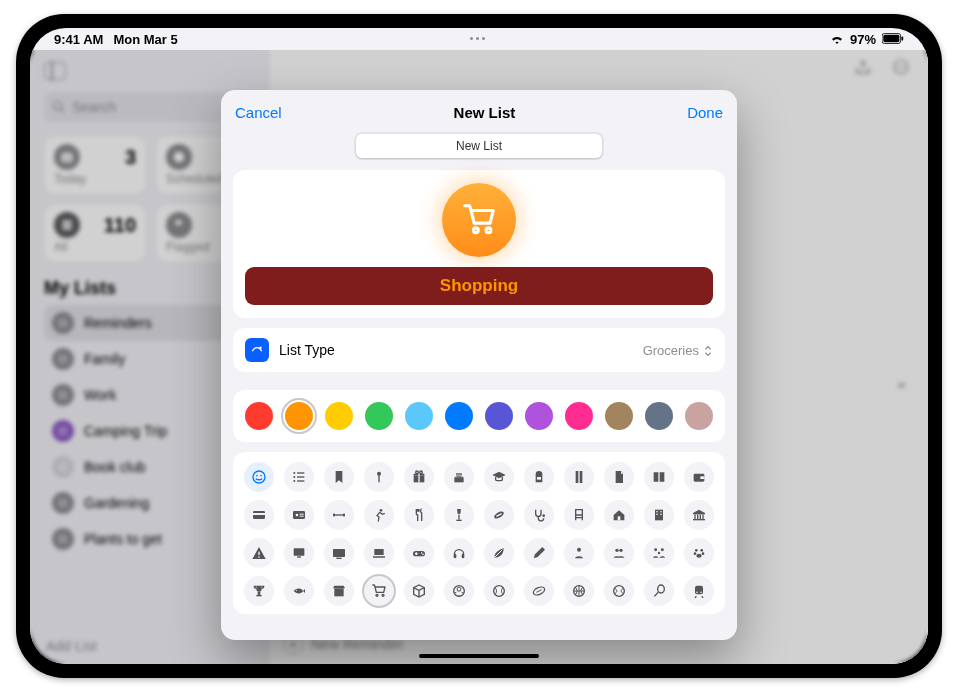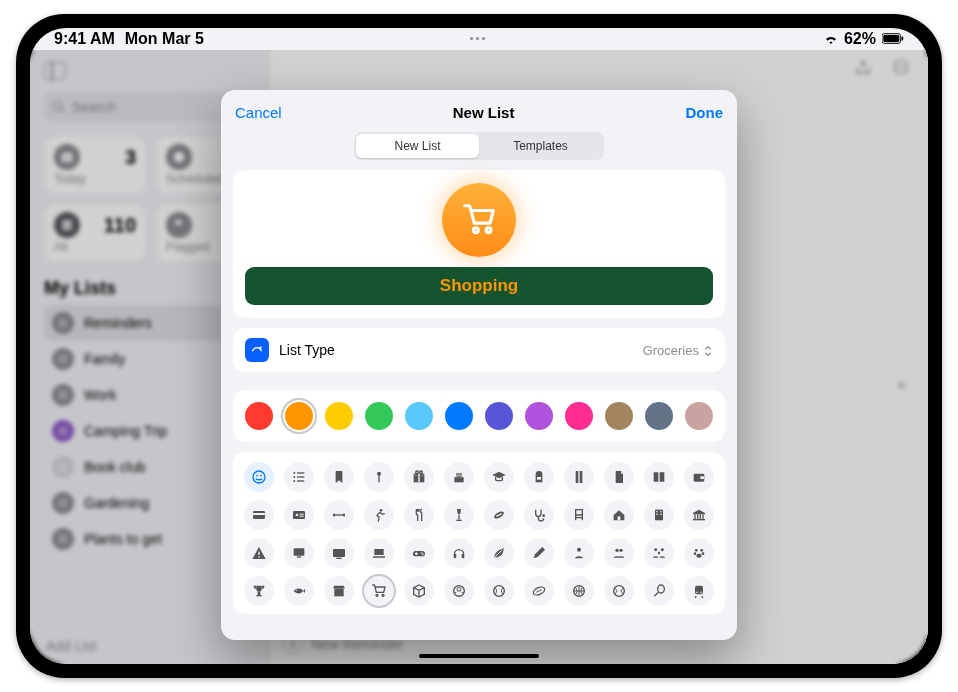--- a/index.html
+++ b/index.html
@@ -3,21 +3,21 @@
 <meta charset="utf-8">
 <style>
   * { box-sizing: border-box; margin: 0; padding: 0; font-family: -apple-system, BlinkMacSystemFont, "Helvetica Neue", sans-serif; -webkit-font-smoothing: antialiased; }
   body { background:#fff; display:flex; align-items:center; justify-content:center; height:692px; width:958px; }
 
   
   .frame { width:926px; height:664px; background:#000; border-radius:48px; padding:14px; position:relative; box-shadow:0 2px 6px rgba(0,0,0,.3); }
   .screen { width:100%; height:100%; background:#f2f2f7; border-radius:36px; overflow:hidden; position:relative; }
 
   
-  .statusbar { height:22px; display:flex; align-items:center; justify-content:space-between; padding:0 24px; font-size:16px; font-weight:600; color:#000; }
+  .statusbar { height:22px; display:flex; align-items:center; justify-content:space-between; padding:0 24px; font-size:13px; font-weight:600; color:#000; }
   .statusbar .left { display:flex; gap:10px; }
   .statusbar .right { display:flex; gap:6px; align-items:center; }
   .sb-dots { width:18px; height:4px; position:absolute; left:50%; top:9px; transform:translateX(-50%); display:flex; gap:3px; }
   .sb-dots span { width:3px; height:3px; border-radius:50%; background:#8e8e93; }
 
   
   .app { position:absolute; inset:22px 0 0 0; display:flex; filter:blur(0px); }
   .dim { position:absolute; inset:22px 0 0 0; background:rgba(0,0,0,.18); backdrop-filter:blur(2px); }
   .sidebar { width:238px; padding:6px 10px 0 14px; }
   .side-top { display:flex; align-items:center; gap:10px; height:30px; }
@@ -48,21 +48,21 @@
   .mhdr .link { color:#007aff; font-size:15px; }
   .mhdr .title { font-size:15px; font-weight:600; }
   .seg { align-self:center; margin-top:-2px; margin-bottom:10px; display:flex; background:#e5e5ea; border-radius:8px; padding:2px; width:250px; height:28px; font-size:12px; }
   .seg .opt { flex:1; display:flex; align-items:center; justify-content:center; border-radius:6px; color:#333;}
   .seg .opt.sel { background:#fff; box-shadow:0 1px 2px rgba(0,0,0,.15); font-weight:500;}
 
   .panel { background:#fff; margin:0 12px 10px; border-radius:12px; }
   .hero { height:148px; display:flex; flex-direction:column; align-items:center; justify-content:center; gap:10px; padding:12px; }
   .hero .bigicon { width:74px; height:74px; border-radius:50%; background:linear-gradient(180deg,#ffb03a,#ff8d18); display:flex; align-items:center; justify-content:center; box-shadow:0 0 18px 6px rgba(255,150,30,.28);}
   .hero .bigicon svg { width:38px; height:38px; }
-  .namebox { width:100%; height:38px; background:#14532d; border-radius:9px; display:flex; align-items:center; justify-content:center; color:#ff9500; font-size:17px; font-weight:700; }
+  .namebox { width:100%; height:38px; background:#7f1d1d; border-radius:9px; display:flex; align-items:center; justify-content:center; color:#ff9500; font-size:17px; font-weight:700; }
 
   .ltype { padding:10px 12px; display:flex; align-items:center; gap:10px; }
   .ltype .sq { width:24px; height:24px; border-radius:6px; background:#0a60ff; display:flex; align-items:center; justify-content:center;}
   .ltype .lbl { font-size:14px; flex:1; }
   .ltype .val { font-size:13px; color:#8e8e93; display:flex; align-items:flex-end; gap:4px;}
   .hint { font-size:11px; color:#8e8e93; padding:4px 22px 0; }
 
   .colors { margin:8px 12px 0; background:#fff; border-radius:12px; padding:12px 12px; display:flex; justify-content:space-between; }
   .color { width:28px; height:28px; border-radius:50%; position:relative;}
   .color.sel::after { content:""; position:absolute; inset:-4px; border:2px solid #c7c7cc; border-radius:50%;}
@@ -94,21 +94,21 @@
       </div>
       <div class="sb-dots">
           <span></span>
           <span></span>
           <span></span>
         </div>
       <div class="right">
         <span><svg width="14" height="10" viewBox="0 0 24 18">
               <path d="M12 18l-3-3c1.6-1.6 4.4-1.6 6 0l-3 3zm-6-6l-3-3c5-5 13-5 18 0l-3 3c-3.3-3.3-8.7-3.3-12 0z" fill="#000"></path>
             </svg></span>
-        <span>62%</span>
+        <span>97%</span>
         <span><svg width="22" height="11" viewBox="0 0 26 12">
               <rect x="0" y="0" width="22" height="12" rx="3" fill="none" stroke="#000" stroke-width="1"></rect>
               <rect x="1.5" y="1.5" width="19" height="9" rx="2" fill="#000"></rect>
               <rect x="23" y="3.5" width="2" height="5" rx="1" fill="#000"></rect>
             </svg></span>
       </div>
     </div>
 
     <div class="app">
       <div class="sidebar">
@@ -286,25 +286,24 @@
         </div>
       </div>
     </div>
 
     <div class="dim"></div>
 
     <div class="modal">
       <div class="mhdr">
         <span class="link">Cancel</span>
         <span class="title">New List</span>
-        <span class="link" style="font-weight:700">Done</span>
+        <span class="link" style="font-weight:400">Done</span>
       </div>
       <div class="seg">
         <div class="opt sel">New List</div>
-        <div class="opt">Templates</div>
       </div>
 
       <div class="panel hero">
         <div class="bigicon">
           <svg viewBox="0 0 24 24">
               <path d="M7 6h14l-2 8H9L7 6zm0 0L6 3H3M10 20a1.5 1.5 0 100-3 1.5 1.5 0 000 3zm8 0a1.5 1.5 0 100-3 1.5 1.5 0 000 3z" fill="none" stroke="#fff" stroke-width="2" stroke-linecap="round" stroke-linejoin="round"></path>
             </svg>
         </div>
         <div class="namebox">Shopping</div>
       </div>

